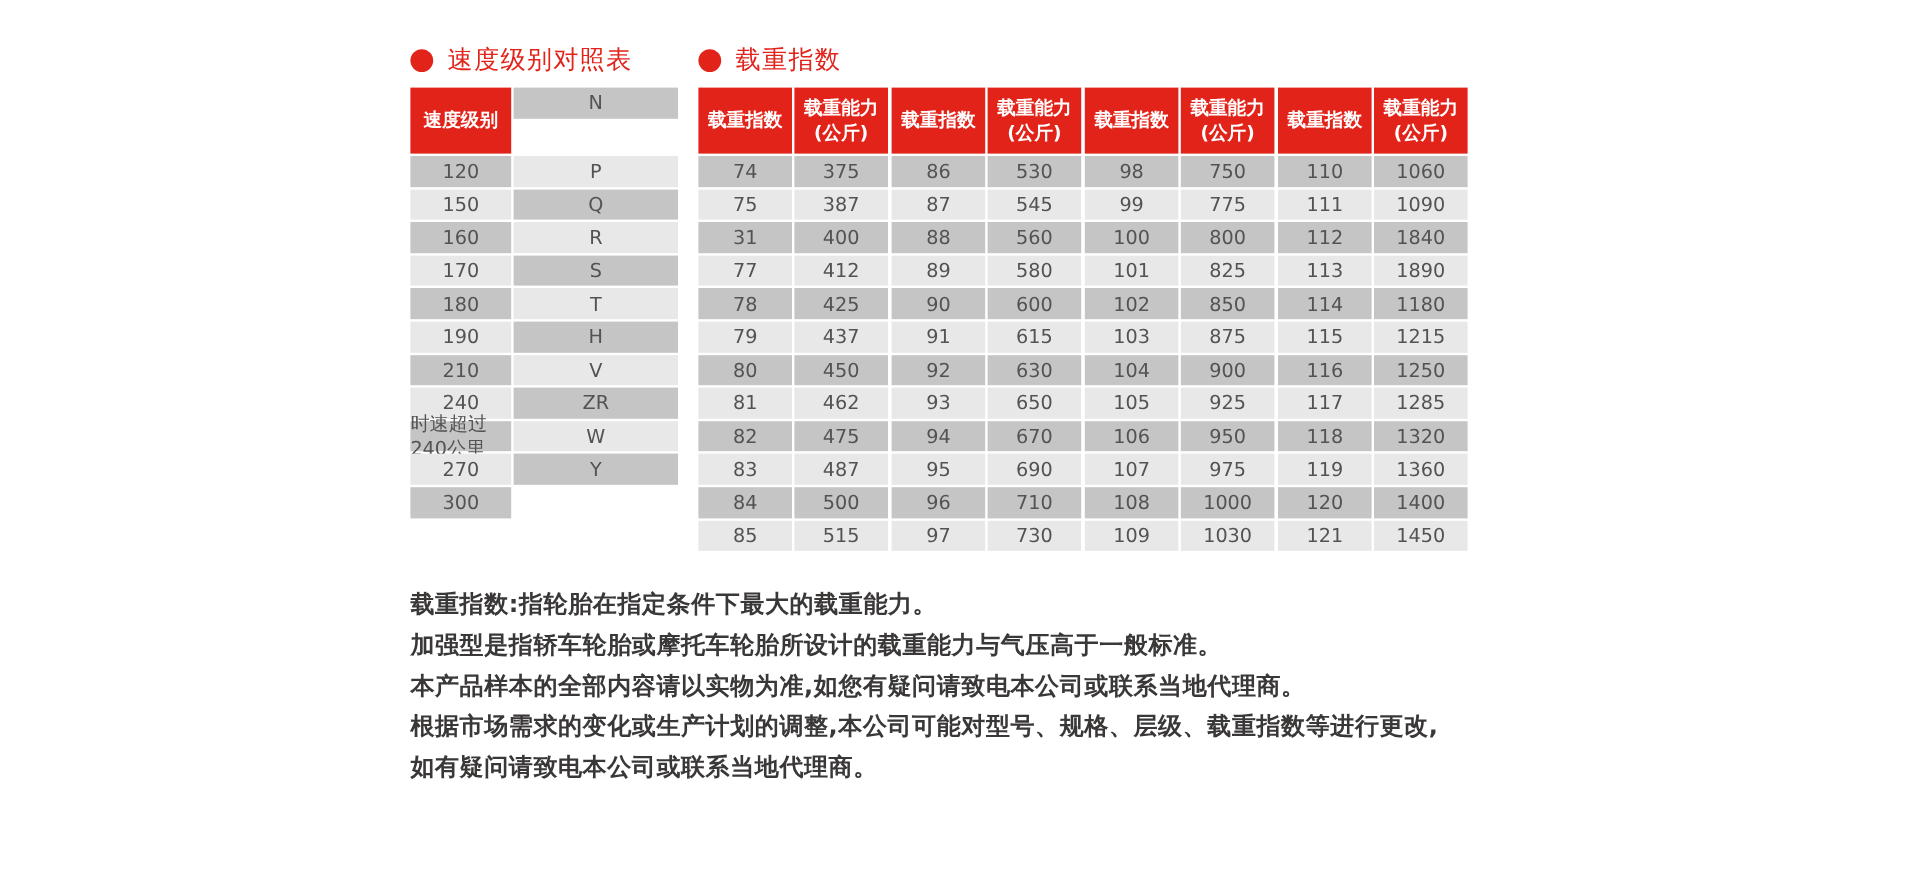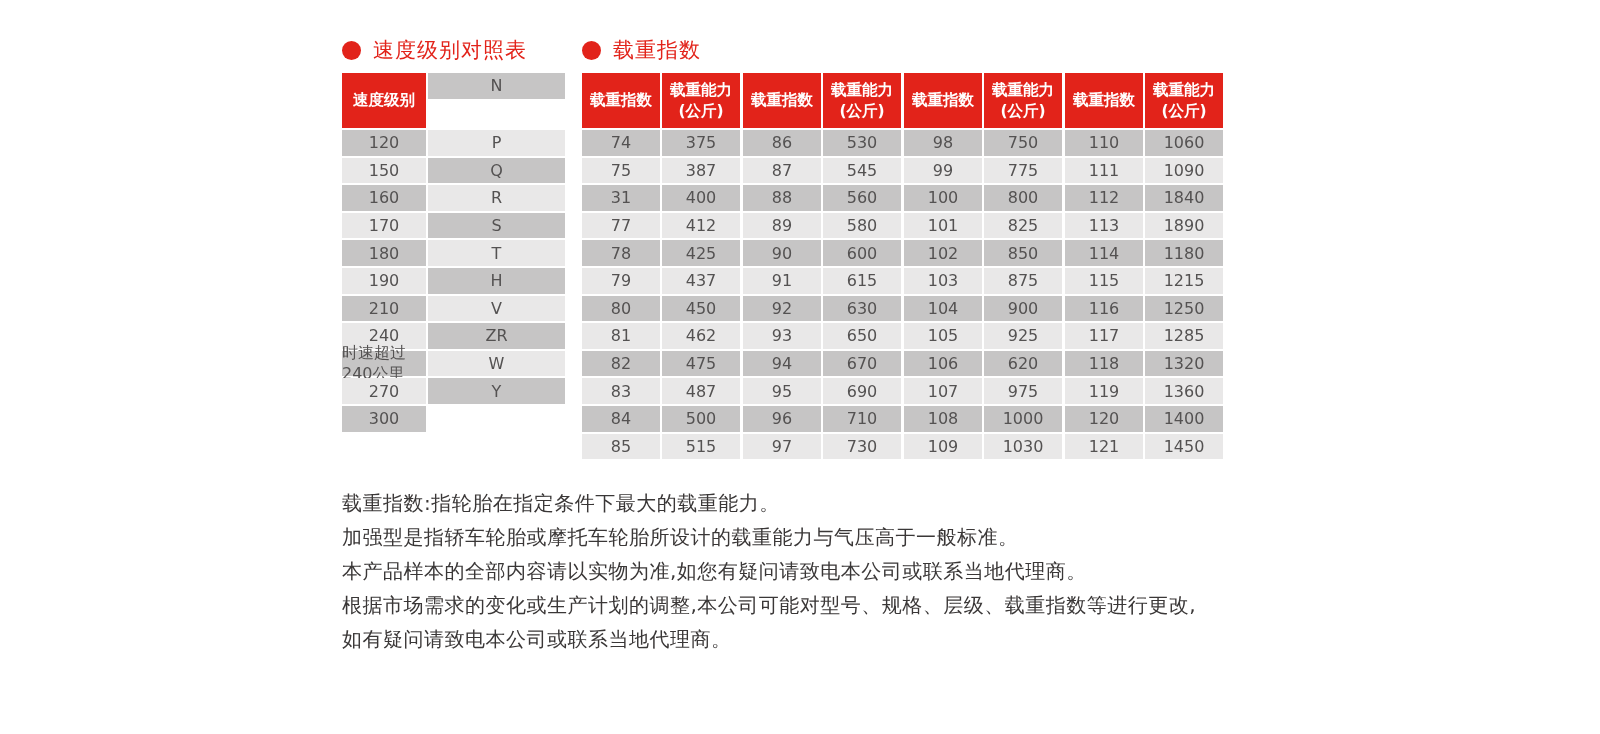--- a/index.html
+++ b/index.html
@@ -25,21 +25,21 @@
   .th { background:var(--red); color:#ffffff; height:55px; display:flex; align-items:center;
     justify-content:center; text-align:center; font-weight:bold; font-size:15.5px;
     line-height:1.3; white-space:pre-line; }
   .td { height:25.6px; display:flex; align-items:center; justify-content:center;
     font-size:16px; color:#545252; }
   .td.dark  { background:#c6c5c5; }
   .td.light { background:#e9e8e8; }
 
   
   .notes { margin-top:27px; }
-  .note-line { font-size:20px; line-height:34px; color:#3a3737; font-weight:400;
+  .note-line { font-size:20px; line-height:34px; color:#3a3737; font-weight:700;
     letter-spacing:0.5px; white-space:nowrap; }
 </style>
 </head>
 <body>
 
 <div class="page">
 
   <div class="titles-row">
     <div class="section-title" id="speed-title">
       <span class="bullet"></span>
@@ -150,21 +150,21 @@
           <div class="td light">825</div>
           <div class="td dark">102</div>
           <div class="td dark">850</div>
           <div class="td light">103</div>
           <div class="td light">875</div>
           <div class="td dark">104</div>
           <div class="td dark">900</div>
           <div class="td light">105</div>
           <div class="td light">925</div>
           <div class="td dark">106</div>
-          <div class="td dark">620</div>
+          <div class="td dark">950</div>
           <div class="td light">107</div>
           <div class="td light">975</div>
           <div class="td dark">108</div>
           <div class="td dark">1000</div>
           <div class="td light">109</div>
           <div class="td light">1030</div>
         </div>
         <div class="grid load-pair">
           <div class="th">载重指数</div>
           <div class="th">载重能力

